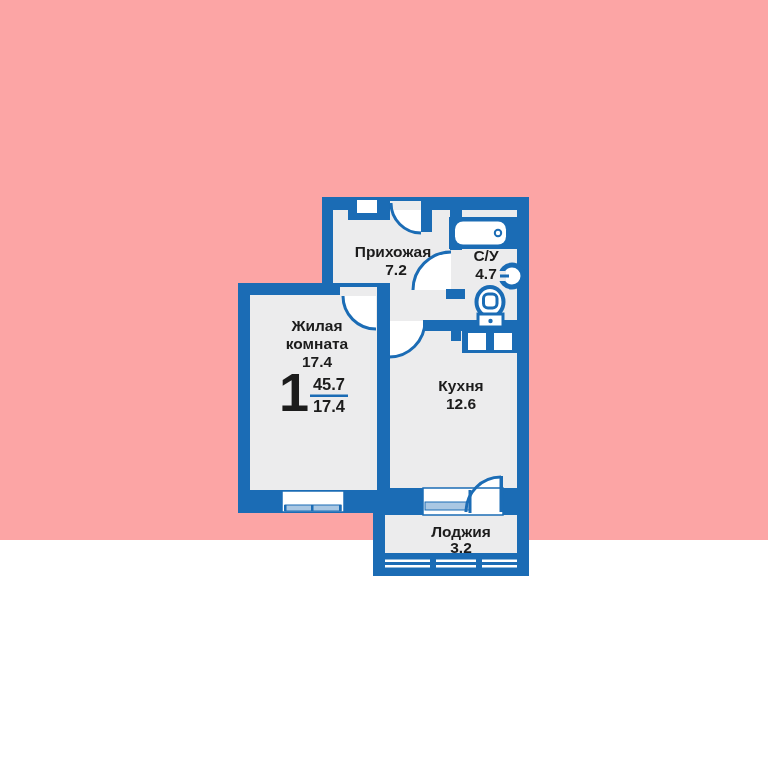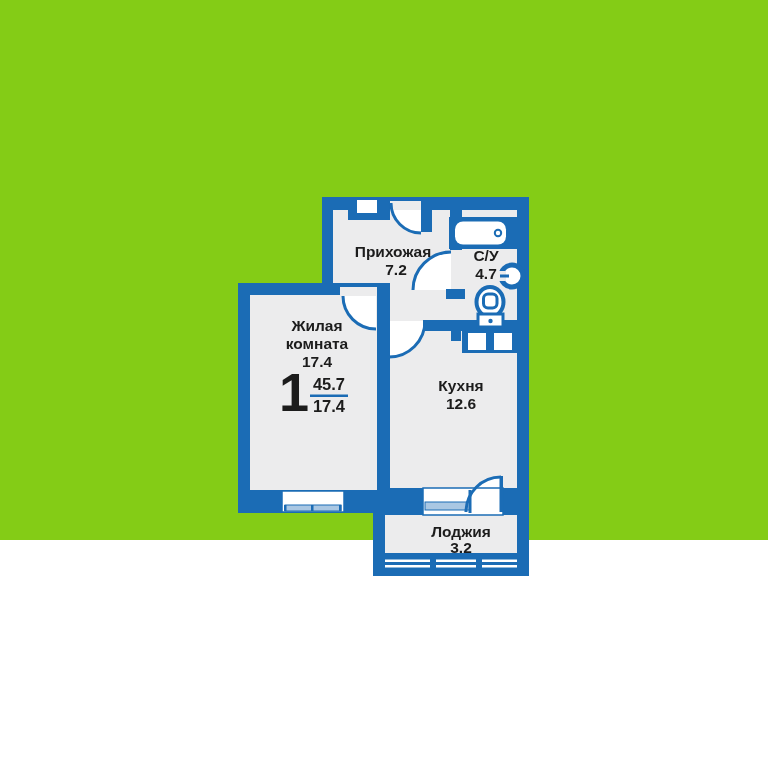--- a/index.html
+++ b/index.html
@@ -1,16 +1,16 @@
 <!DOCTYPE html>
 <html style="--wall: #1B6CB5; --floor: #ECECED; --glass: #A9C7E3; --text: #1C1C1C;"><head>
 <meta charset="utf-8">
 <style>
   html,body{margin:0;padding:0;background:#ffffff;width:768px;height:768px;overflow:hidden;}
-  #stage{position:relative;width:768px;height:540px;background:#84cc16;}
+  #stage{position:relative;width:768px;height:540px;background:#fca5a5;}
   svg{position:absolute;left:0;top:0;}
   .wall{fill:var(--wall);}
   .floor{fill:var(--floor);}
   .whitef{fill:#ffffff;}
   .sector{fill:#ffffff;}
   .arc{fill:none;stroke:var(--wall);stroke-width:3;}
   .thin{fill:var(--wall);}
   .glass{fill:var(--glass);stroke:var(--wall);stroke-width:1;}
   text{font-family:"Liberation Sans","DejaVu Sans",sans-serif;font-weight:bold;fill:var(--text);}
   .label{font-size:15.5px;text-anchor:middle;}

